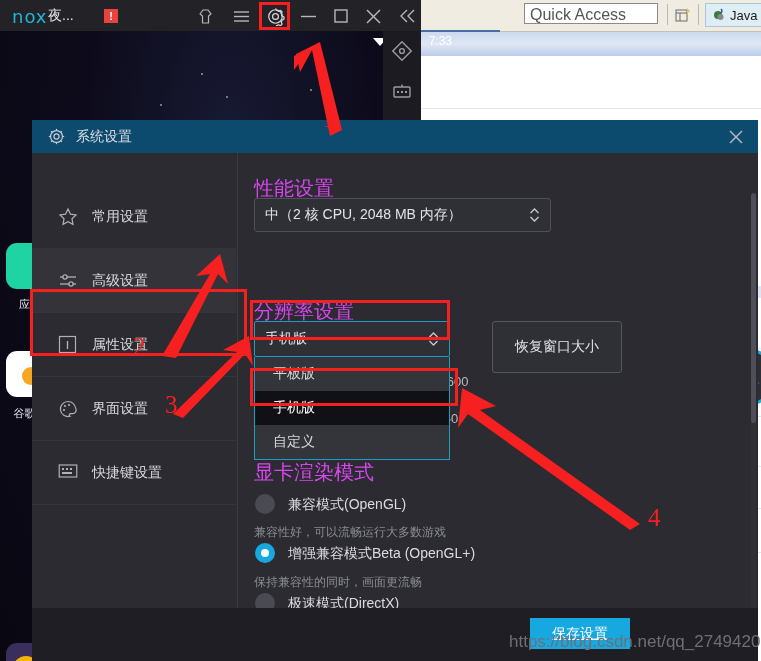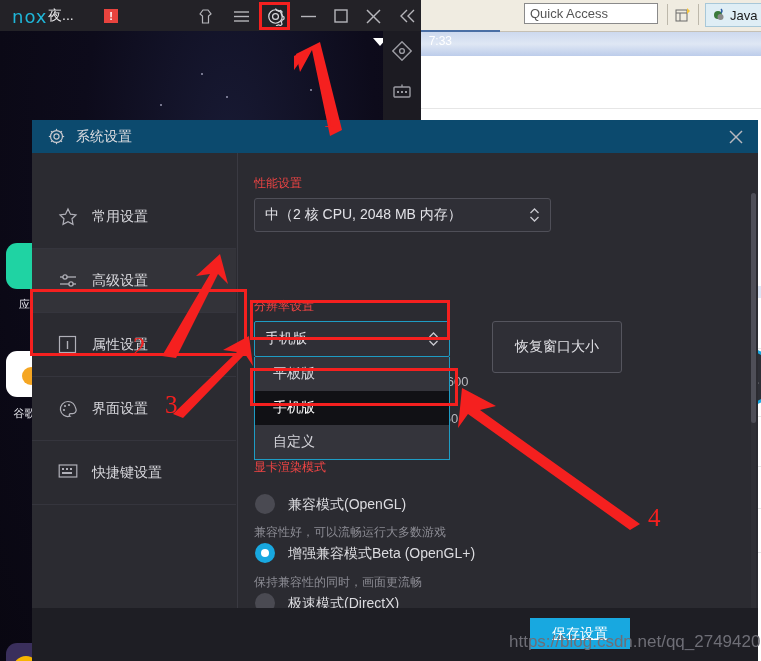--- a/index.html
+++ b/index.html
@@ -6,21 +6,21 @@
   body{
     width:761px;height:661px;overflow:hidden;position:relative;
     background:#ffffff;
     font-family:"Liberation Sans","DejaVu Sans",sans-serif;
     -webkit-font-smoothing:antialiased;
   }
   
   #eclipse-bg{position:absolute;left:420px;top:0;width:341px;height:661px;background:#ffffff;}
   .ecl-toolbar{position:absolute;left:0;top:0;width:341px;height:31px;background:#f0ece1;border-bottom:1px solid #c5c0b4;}
   .ecl-quick{position:absolute;left:104px;top:3px;width:134px;height:21px;background:#fff;border:1px solid #8a8a8a;
-             font-size:13px;color:#555;padding:2px 0 0 5px;box-sizing:border-box;font-family:"Liberation Sans",sans-serif;}
+             font-size:16px;color:#555;padding:2px 0 0 5px;box-sizing:border-box;font-family:"Liberation Sans",sans-serif;}
   .ecl-sep{position:absolute;left:247px;top:4px;width:1px;height:21px;background:#bdb8ab;}
   .ecl-persp-icon{position:absolute;left:254px;top:6px;width:18px;height:18px;}
   .ecl-sep2{position:absolute;left:278px;top:4px;width:1px;height:21px;background:#bdb8ab;}
   .ecl-java{position:absolute;left:285px;top:3px;height:22px;background:#dfeef5;border:1px solid #a8c8d8;
             display:flex;align-items:center;gap:4px;padding:0 6px;font-size:13px;color:#1a1a1a;}
   .ecl-underline{position:absolute;left:0;top:30px;width:80px;height:2px;background:#4a6fa5;}
   .ecl-tabrow{position:absolute;left:0;top:32px;width:341px;height:24px;
               background:linear-gradient(to bottom,#cdd9ee 0%,#dfe7f4 50%,#bcccea 100%);border-bottom:1px solid #9fb0ce;}
   .ecl-body{position:absolute;left:0;top:56px;width:341px;height:605px;background:#ffffff;}
   .ecl-line{position:absolute;left:0;width:341px;height:1px;background:#e6e6e6;}
@@ -66,21 +66,21 @@
   .dlg-sidebar{position:absolute;left:0;top:33px;width:205px;height:508px;background:#2b2b31;
                border-right:1px solid #3a3a42;}
   .side-item{position:absolute;left:0;width:204px;height:64px;display:flex;align-items:center;
              border-bottom:1px solid #35353d;box-sizing:border-box;}
   .side-item.active{background:#333339;}
   .side-ic{width:20px;height:20px;margin-left:26px;color:#b0b0b8;flex:0 0 auto;}
   .side-lb{margin-left:14px;font-size:14px;color:#d8d8dd;}
   .side-hl{position:absolute;left:-2px;top:169px;width:217px;height:67px;border:3px solid #f5201f;box-sizing:border-box;}
 
   .dlg-main{position:absolute;left:206px;top:33px;width:520px;height:508px;overflow:hidden;}
-  .sec-title{position:absolute;font-size:12px;color:#ef4444;}
+  .sec-title{position:absolute;font-size:20px;color:#d946ef;}
   .hint{position:absolute;font-size:12px;color:#8b8b93;}
   .link{color:#2aa8e0;text-decoration:underline;}
 
   .combo{position:absolute;height:34px;background:#2f2f36;border:1px solid #4f4f58;border-radius:3px;
          display:flex;align-items:center;padding:0 10px;box-sizing:border-box;}
   .combo-val{font-size:14px;color:#e2e2e7;flex:1;}
   .chev{width:11px;height:16px;color:#c9c9cf;}
 
   .btn-outline{position:absolute;height:52px;background:#2f2f36;border:1px solid #55555e;border-radius:3px;
                display:flex;align-items:center;justify-content:center;font-size:14px;color:#e2e2e7;box-sizing:border-box;}

